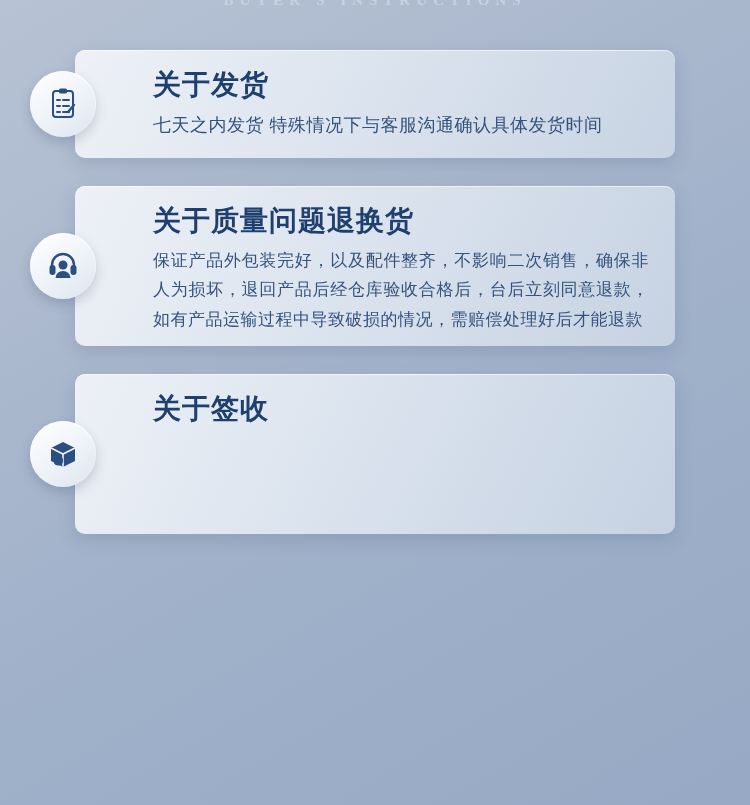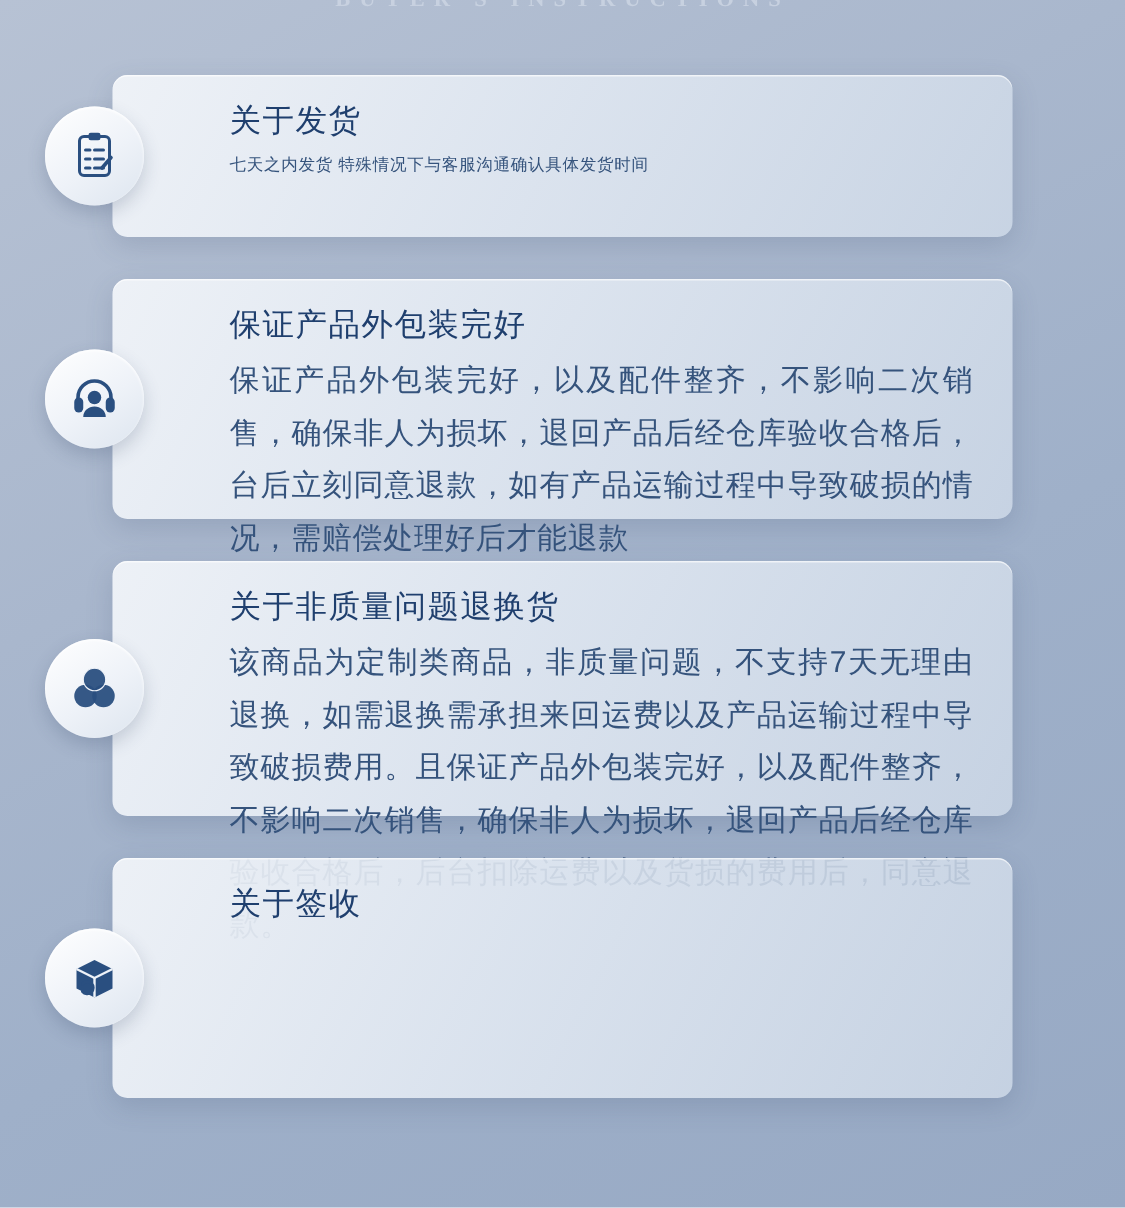--- a/index.html
+++ b/index.html
@@ -65,35 +65,35 @@
     background: linear-gradient(145deg, #ffffff 0%, #eef2f8 55%, #dde5ef 100%);
     box-shadow: 0 5px 12px rgba(50,70,100,0.22), inset 0 1px 2px rgba(255,255,255,0.9);
     display: flex;
     align-items: center;
     justify-content: center;
   }
   .icon-badge svg { display:block; }
 
   .card-title {
     color: #1f3f6e;
-    font-size: 21px;
-    font-weight: 400;
+    font-size: 28px;
+    font-weight: 700;
     line-height: 1.2;
     margin: 0 0 8px 0;
     letter-spacing: 1px;
   }
   .card-body {
     color: #35537c;
-    font-size: 20px;
+    font-size: 17px;
     line-height: 1.75;
     margin: 0;
     letter-spacing: 0.5px;
     text-align: justify;
   }
-  .card.c1 .card-body { font-size: 11px; }
+  .card.c1 .card-body { font-size: 18px; }
 </style>
 </head>
 <body>
 
 <div class="page">
 
   <div class="header-title">BUYER'S INSTRUCTIONS</div>
 
   <div class="cards">
 
@@ -118,36 +118,24 @@
     <div class="card c2">
       <div class="icon-badge">
         <svg width="34" height="34" viewBox="0 0 34 34" aria-hidden="true">
           <path d="M6 19 v-3 a11 11 0 0 1 22 0 v3" fill="none" stroke="#2a4f80" stroke-width="2.4" stroke-linecap="round"></path>
           <rect x="3.5" y="16" width="6" height="10" rx="3" fill="#2a4f80"></rect>
           <rect x="24.5" y="16" width="6" height="10" rx="3" fill="#2a4f80"></rect>
           <circle cx="17" cy="16" r="4.5" fill="#2a4f80"></circle>
           <path d="M9.5 29 a7.5 7 0 0 1 15 0 z" fill="#2a4f80"></path>
         </svg>
       </div>
-      <h3 class="card-title">保证产品外包装完好</h3>
+      <h3 class="card-title">关于质量问题退换货</h3>
       <p class="card-body">保证产品外包装完好，以及配件整齐，不影响二次销售，确保非人为损坏，退回产品后经仓库验收合格后，台后立刻同意退款，如有产品运输过程中导致破损的情况，需赔偿处理好后才能退款</p>
     </div>
 
-    <div class="card c3">
-      <div class="icon-badge">
-        <svg width="34" height="34" viewBox="0 0 34 34" aria-hidden="true">
-          <circle cx="17" cy="11" r="7.5" fill="#2a4f80" opacity="0.95"></circle>
-          <circle cx="11" cy="22" r="7.5" fill="#2a4f80" opacity="0.95"></circle>
-          <circle cx="23" cy="22" r="7.5" fill="#2a4f80" opacity="0.95"></circle>
-          <circle cx="17" cy="11" r="7.5" fill="none" stroke="#eef2f8" stroke-width="0.8"></circle>
-        </svg>
-      </div>
-      <h3 class="card-title">关于非质量问题退换货</h3>
-      <p class="card-body">该商品为定制类商品，非质量问题，不支持7天无理由退换，如需退换需承担来回运费以及产品运输过程中导致破损费用。且保证产品外包装完好，以及配件整齐，不影响二次销售，确保非人为损坏，退回产品后经仓库验收合格后，后台扣除运费以及货损的费用后，同意退款。</p>
-    </div>
 
     <div class="card c4">
       <div class="icon-badge">
         <svg width="34" height="34" viewBox="0 0 34 34" aria-hidden="true">
           <path d="M5 11 L17 5 L29 11 L29 24 L17 30 L5 24 Z" fill="#2a4f80"></path>
           <path d="M5 11 L17 17 L29 11" fill="none" stroke="#eef2f8" stroke-width="1.6"></path>
           <path d="M17 17 L17 30" fill="none" stroke="#eef2f8" stroke-width="1.6"></path>
           <path d="M9 26 a4 4 0 1 0 0 -5" fill="none" stroke="#2a4f80" stroke-width="2" stroke-linecap="round"></path>
         </svg>
       </div>

